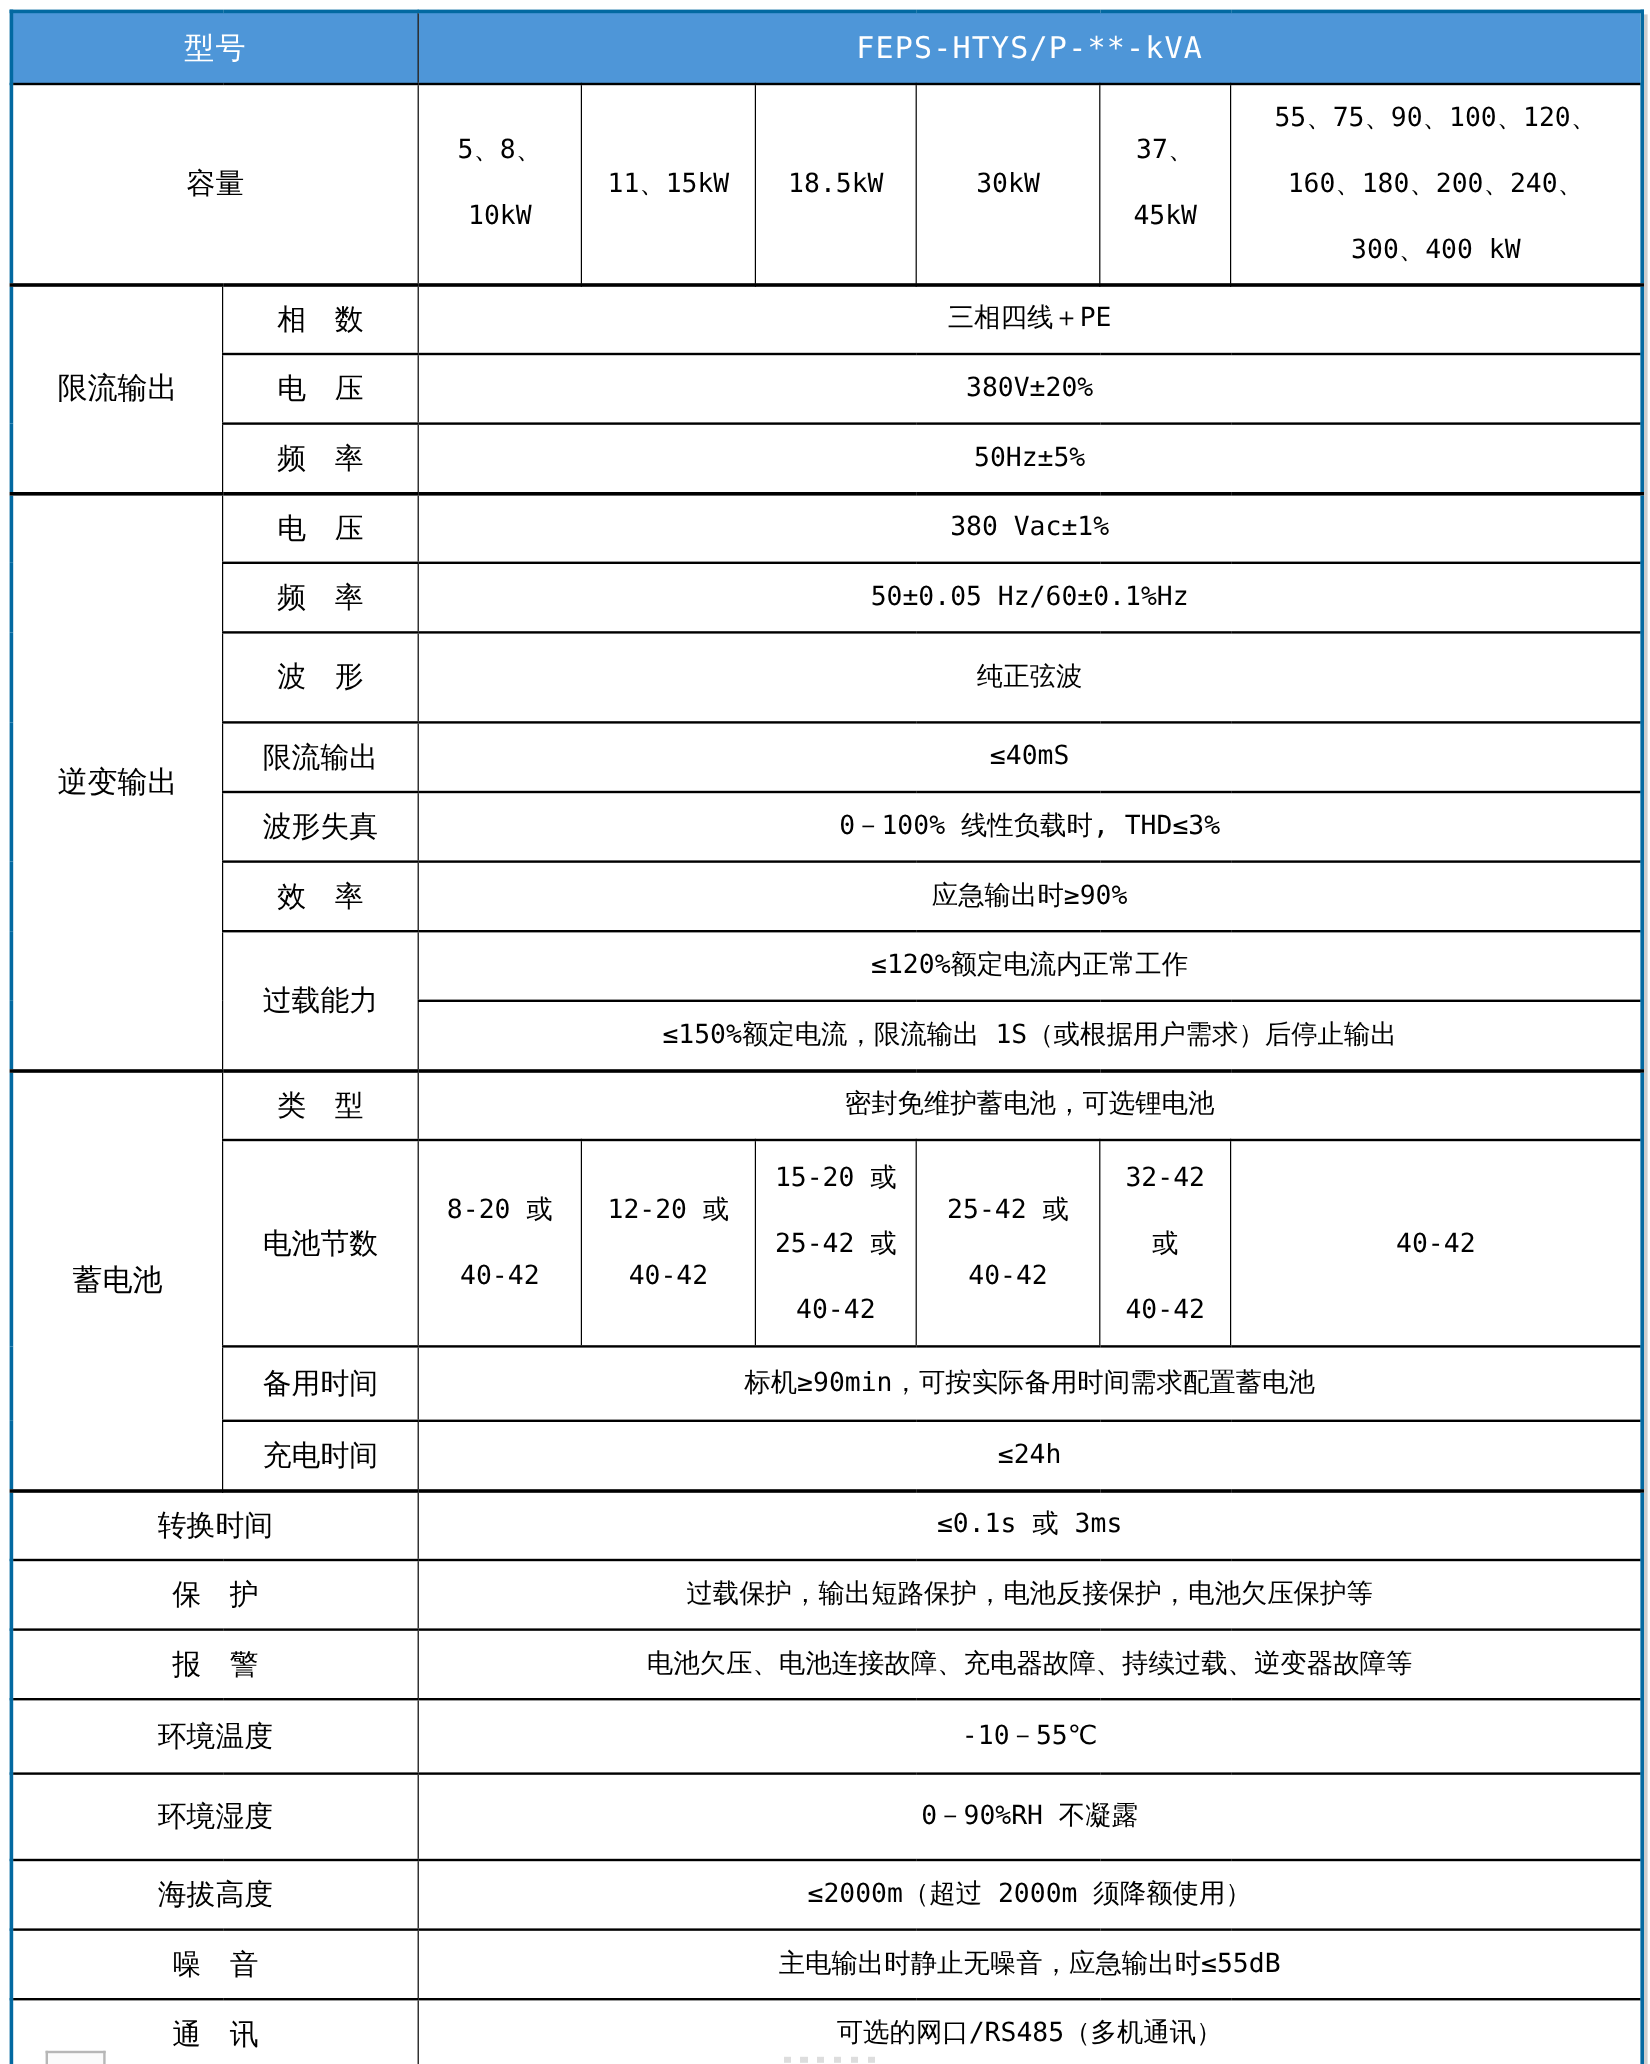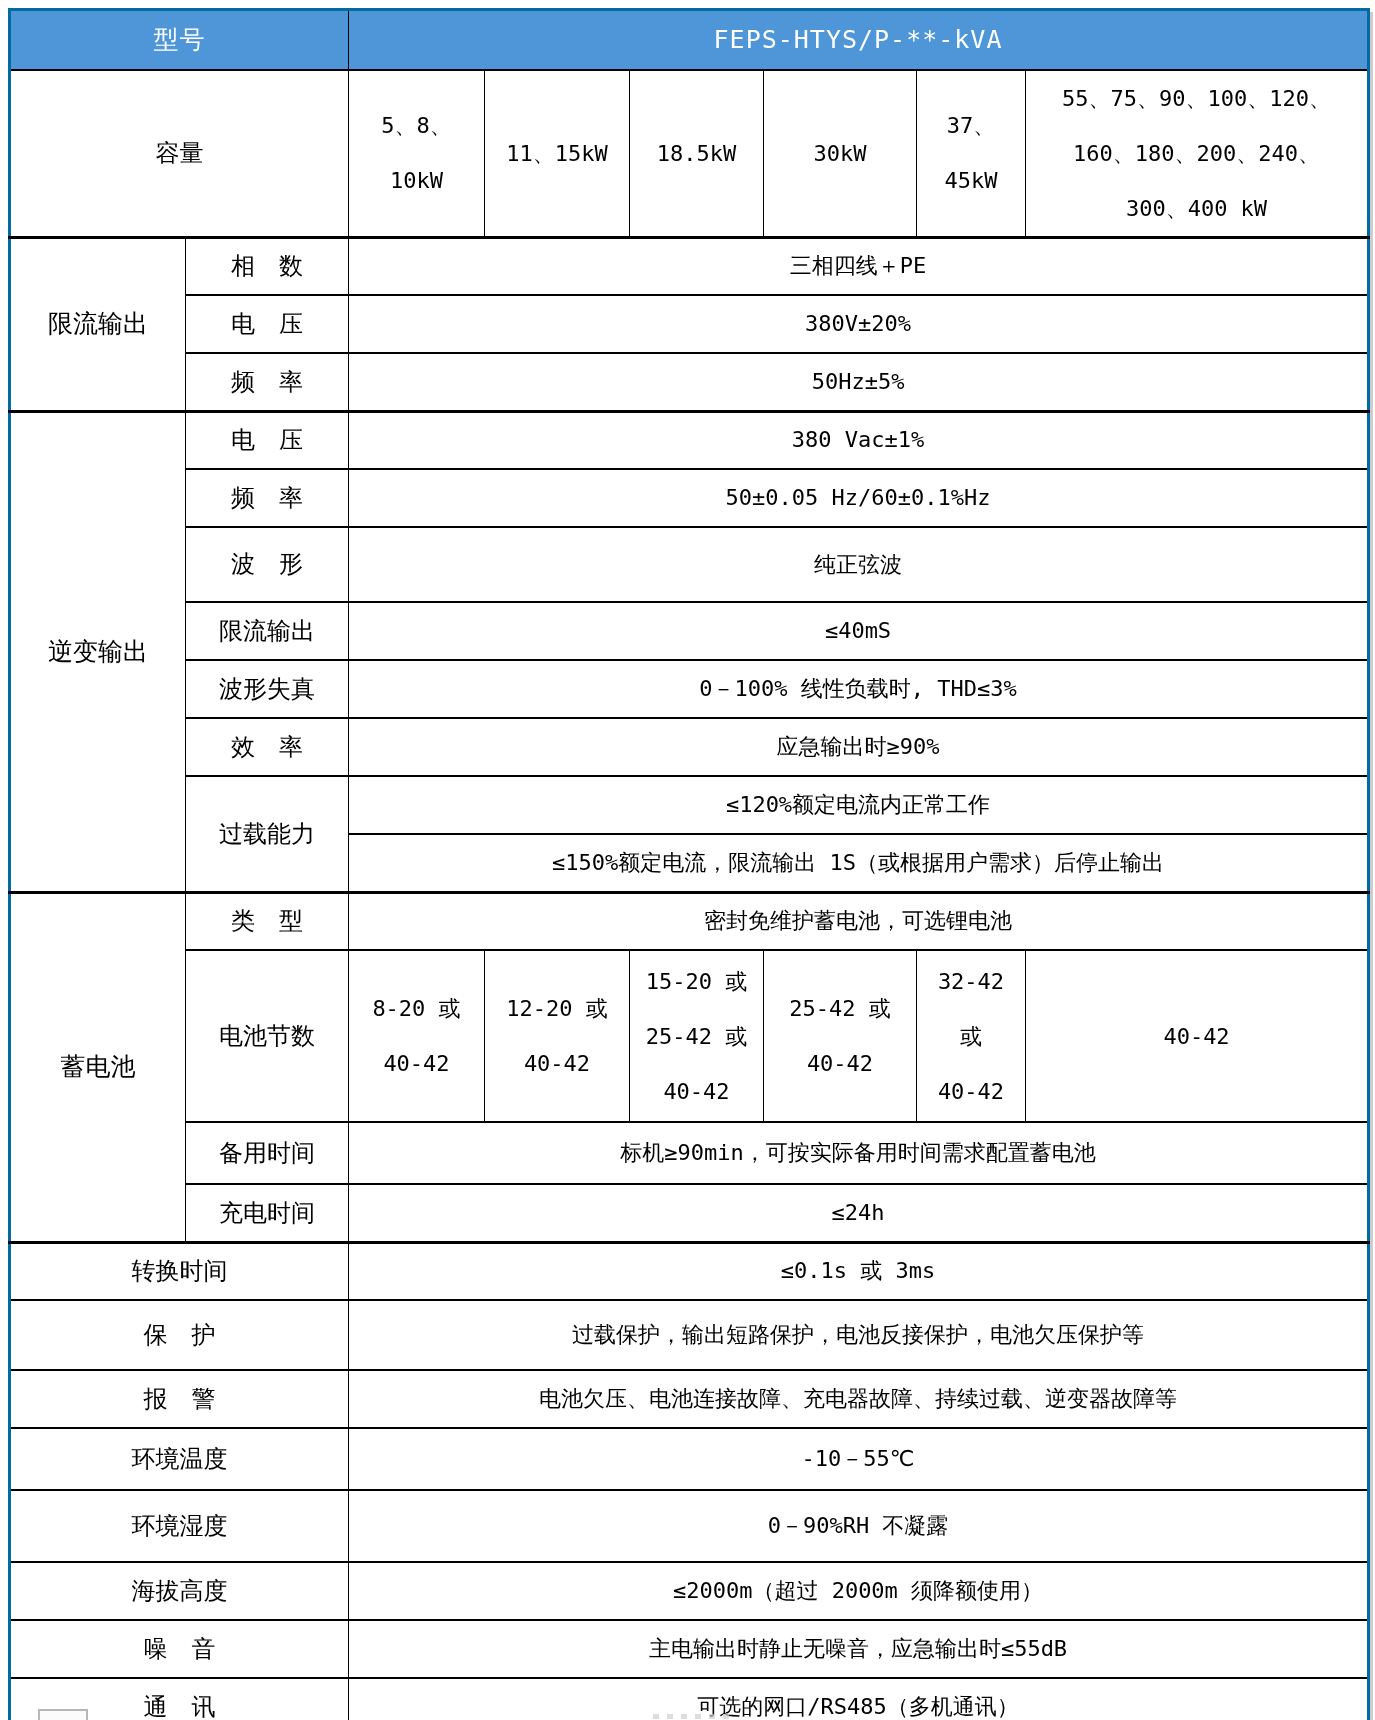--- a/index.html
+++ b/index.html
@@ -149,21 +149,21 @@
     </tr>
     <tr style="height:58px">
       <td class="lbl">充电时间</td>
       <td colspan="6">≤24h</td>
     </tr>
 
     <tr class="sec" style="height:58px">
       <td colspan="2" class="lbl">转换时间</td>
       <td colspan="6">≤0.1s 或 3ms</td>
     </tr>
-    <tr style="height:70px">
+    <tr style="height:58px">
       <td colspan="2" class="lbl">保　护</td>
       <td colspan="6">过载保护，输出短路保护，电池反接保护，电池欠压保护等</td>
     </tr>
     <tr style="height:58px">
       <td colspan="2" class="lbl">报　警</td>
       <td colspan="6">电池欠压、电池连接故障、充电器故障、持续过载、逆变器故障等</td>
     </tr>
     <tr style="height:62px">
       <td colspan="2" class="lbl">环境温度</td>
       <td colspan="6">-10－55℃</td>

